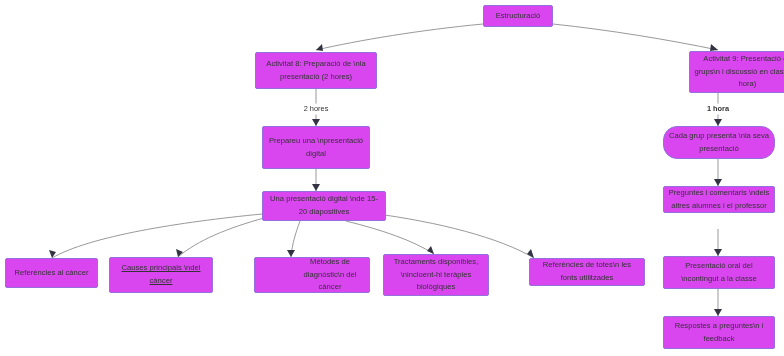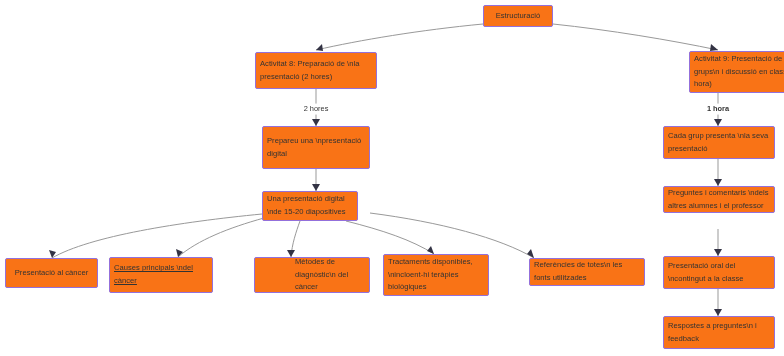--- a/index.html
+++ b/index.html
@@ -20,26 +20,27 @@
   #edge-layer {
     position: absolute;
     left: 0;
     top: 0;
     width: 784px;
     height: 356px;
   }
   .node {
     position: absolute;
     box-sizing: border-box;
-    background: #f97316;
+    background: #d946ef;
     border: 1px solid #9370DB;
     border-radius: 2px;
     display: flex;
     align-items: center;
     justify-content: center;
+    text-align: center;
     color: #333333;
     font-size: 7.6px;
     line-height: 1.65;
     padding: 2px 4px;
     white-space: pre-line;
     letter-spacing: 0.02px;
   }
   .edge-label {
     position: absolute;
     box-sizing: border-box;
@@ -110,33 +111,33 @@
   </svg>
 
   <div class="node" style="left:483px; top:5px; width:70px; height:22px;">Estructuració</div>
 
   <div class="node" style="left:255px; top:52px; width:122px; height:37px;">Activitat 8: Preparació de \nla presentació (2 hores)</div>
 
   <div class="node" style="left:661px; top:51px; width:117px; height:42px;margin-left:28px;">Activitat 9: Presentació de grups\n i discussió en classe (1 hora)</div>
 
   <div class="node" style="left:262px; top:126px; width:108px; height:43px;">Prepareu una \npresentació digital</div>
 
-  <div class="node" style="left:262px; top:191px; width:96px; height:30px;">Una presentació digital \nde 15-20 diapositives</div>
+  <div class="node" style="left:262px; top:191px; width:124px; height:30px;">Una presentació digital \nde 15-20 diapositives</div>
 
-  <div class="node" style="left:5px; top:258px; width:93px; height:30px;">Presentació al càncer</div>
+  <div class="node" style="left:5px; top:258px; width:93px; height:30px;">Referències al càncer</div>
 
   <div class="node" style="left:109px; top:257px; width:104px; height:36px;text-decoration:underline;">Causes principals \ndel càncer</div>
 
   <div class="node" style="left:254px; top:257px; width:116px; height:36px;padding-left:40px;">Mètodes de diagnòstic\n del càncer</div>
 
   <div class="node" style="left:383px; top:254px; width:106px; height:42px;">Tractaments disponibles, \nincloent-hi teràpies biològiques</div>
 
   <div class="node" style="left:529px; top:258px; width:116px; height:28px;">Referències de totes\n les fonts utilitzades</div>
 
-  <div class="node" style="left:663px; top:126px; width:112px; height:33px;">Cada grup presenta \nla seva presentació</div>
+  <div class="node" style="left:663px; top:126px; width:112px; height:33px;border-radius:14px;">Cada grup presenta \nla seva presentació</div>
 
   <div class="node" style="left:663px; top:186px; width:112px; height:27px;">Preguntes i comentaris \ndels altres alumnes i el professor</div>
 
   <div class="node" style="left:663px; top:256px; width:112px; height:33px;">Presentació oral del \ncontingut a la classe</div>
 
   <div class="node" style="left:663px; top:316px; width:112px; height:33px;">Respostes a preguntes\n i feedback</div>
 
   <div class="edge-label" style="left:316px; top:109px;text-align:right;">2 hores</div>
 
   <div class="edge-label" style="left:718px; top:109px;font-weight:bold;">1 hora</div>

